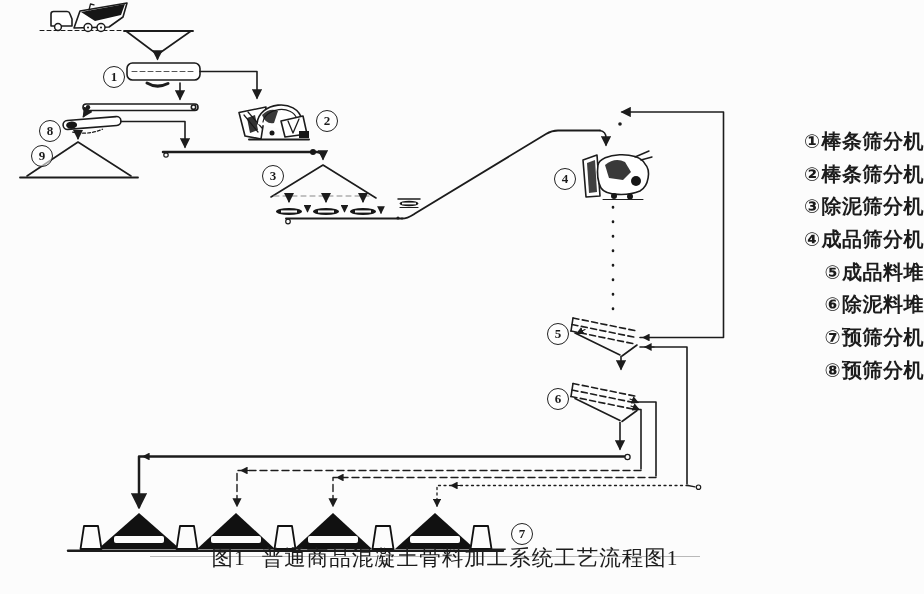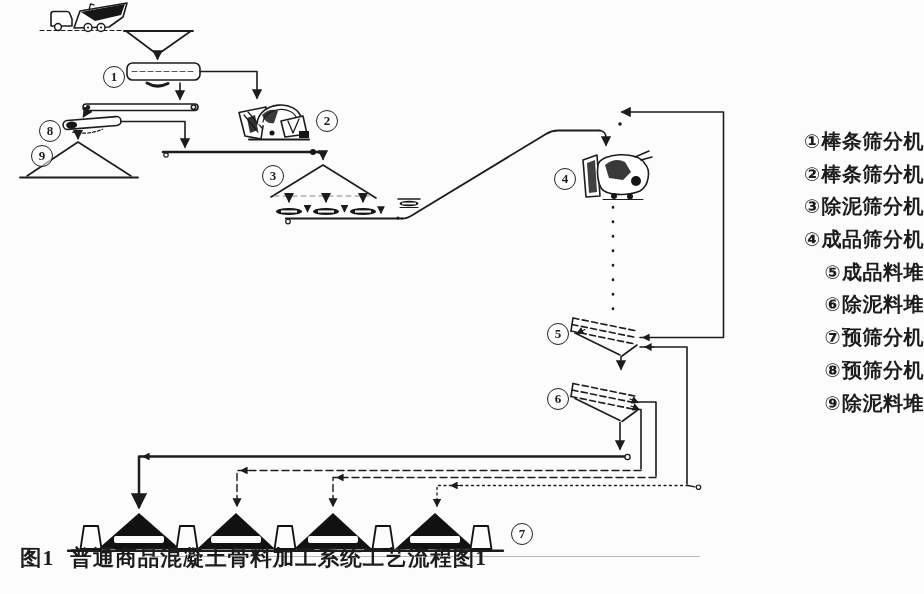--- a/index.html
+++ b/index.html
@@ -18,22 +18,22 @@
     position:absolute;left:756px;top:131px;width:168px;list-style:none;margin:0;padding:0;text-align:right;
   }
   .legend-item{
     height:21.5px;margin-bottom:11.2px;font-size:20px;font-weight:bold;white-space:nowrap;
     line-height:21.5px;letter-spacing:.5px;
   }
   .legend-marker{
     font-family:"DejaVu Sans",sans-serif;font-weight:bold;font-size:19px;margin-right:1px;
   }
   #caption{
-    position:absolute;left:20px;top:543px;width:850px;text-align:left;
-    font-size:21.5px;font-weight:bold;letter-spacing:1px;white-space:nowrap;
+    position:absolute;left:20px;top:543px;width:850px;text-align:center;
+    font-size:21.5px;font-weight:normal;letter-spacing:1px;white-space:nowrap;
   }
   #caption .cap-label{margin-right:16px;}
   #pre-caption-rule{
     position:absolute;left:150px;top:556px;width:550px;height:0;border-top:1.5px solid #b9b9b9;
   }
 </style>
 </head>
 <body>
 
 <div id="canvas">
@@ -246,21 +246,20 @@
 
   <ul id="legend">
     <li class="legend-item"><span class="legend-marker">①</span><span>棒条筛分机</span></li>
     <li class="legend-item"><span class="legend-marker">②</span><span>棒条筛分机</span></li>
     <li class="legend-item"><span class="legend-marker">③</span><span>除泥筛分机</span></li>
     <li class="legend-item"><span class="legend-marker">④</span><span>成品筛分机</span></li>
     <li class="legend-item"><span class="legend-marker">⑤</span><span>成品料堆</span></li>
     <li class="legend-item"><span class="legend-marker">⑥</span><span>除泥料堆</span></li>
     <li class="legend-item"><span class="legend-marker">⑦</span><span>预筛分机</span></li>
     <li class="legend-item"><span class="legend-marker">⑧</span><span>预筛分机</span></li>
-    <li class="legend-item"><span class="legend-marker">⑨</span><span>除泥料堆</span></li>
   </ul>
 
   <div id="pre-caption-rule"></div>
   <div id="caption">
     <span class="cap-label">图1</span><span>普通商品混凝土骨料加工系统工艺流程图1</span>
   </div>
 
 </div>
 
 </body></html>

